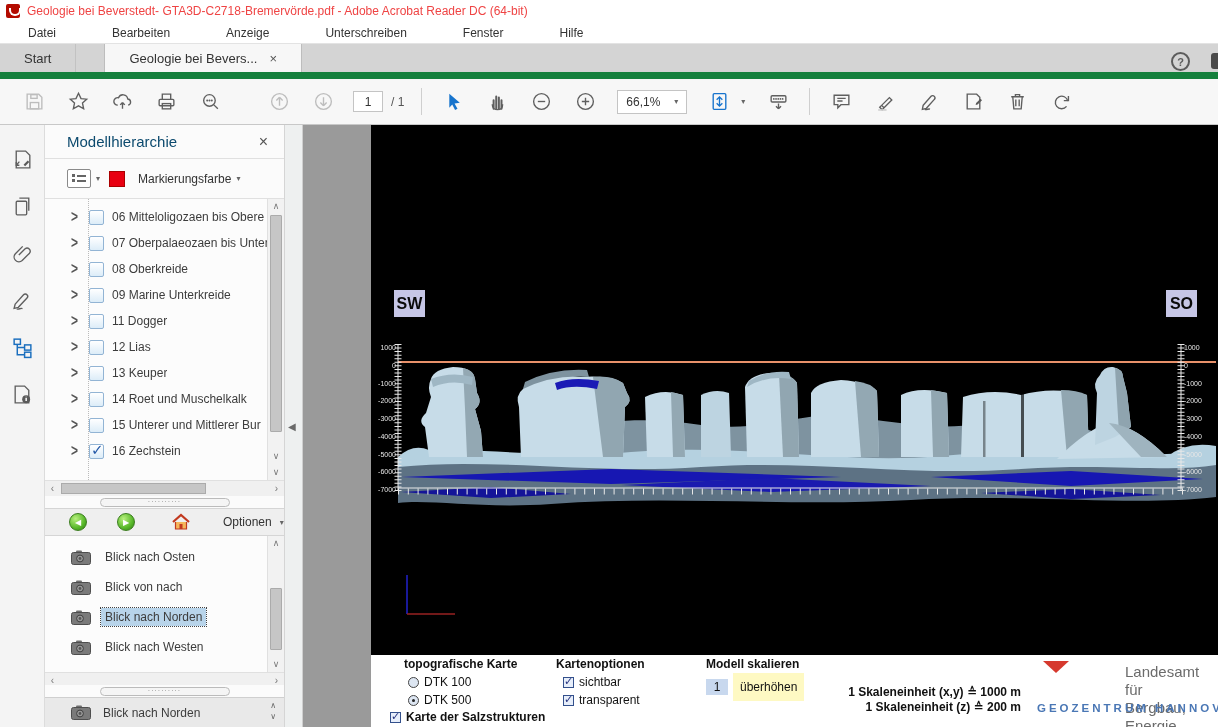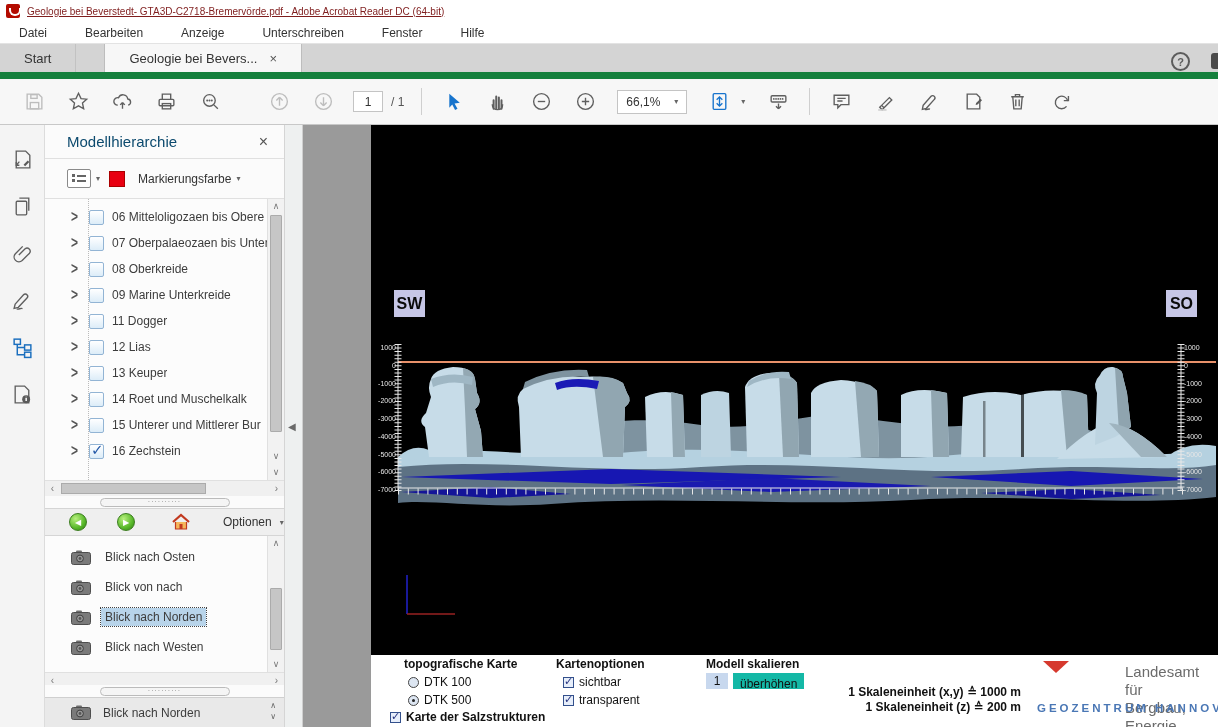--- a/index.html
+++ b/index.html
@@ -5,25 +5,25 @@
   * { margin:0; padding:0; box-sizing:border-box; }
   html,body { width:1218px; height:727px; overflow:hidden; }
   body { font-family:"Liberation Sans","DejaVu Sans",sans-serif; background:#fff; color:#222; }
   .app { position:relative; width:1218px; height:727px; background:#fff; }
 
   
   .titlebar { height:22px; display:flex; align-items:center; gap:7px; padding-left:6px; background:#fff; }
   .acro-icon { width:14px; height:14px; background:#b30b00; border-radius:2px; position:relative; flex:0 0 auto; }
   .acro-icon:after { content:""; position:absolute; left:3px; top:4px; width:8px; height:6px;
      border:2px solid #fff; border-top:none; border-radius:0 0 6px 6px; }
-  .title-text { font-size:10px; color:#7f1d1d; white-space:nowrap;text-decoration:underline; }
+  .title-text { font-size:12px; color:#ef4444; white-space:nowrap; }
 
   
   .menubar { height:22px; display:flex; align-items:center; background:#fff; border-bottom:1px solid #e3e3e3; }
-  .menu-item { font-size:12px; color:#333; padding:0 19px; cursor:default; }
+  .menu-item { font-size:12px; color:#333; padding:0 28px; cursor:default; }
 
   
   .tabbar { height:35px; background:#d4d4d4; border-bottom:7px solid #15803d; position:relative; display:flex; align-items:stretch; }
   .tab { font-size:13px; color:#333; display:flex; align-items:center; padding:0 24px; border-right:1px solid #c2c2c2; }
   .tab.doc { background:#f7f7f7; border-left:1px solid #bdbdbd; border-right:1px solid #bdbdbd; margin-left:28px; gap:12px; }
   .tab-close { font-size:13px; color:#555; cursor:pointer; }
   .help-circle { position:absolute; right:28px; top:8px; width:19px; height:19px; border:2px solid #5c5c5c; border-radius:50%;
      font-size:11px; font-weight:bold; color:#5c5c5c; display:flex; align-items:center; justify-content:center; }
   .edge-partial { position:absolute; right:0; top:9px; width:7px; height:16px; background:#4a4a4a; border-radius:3px 0 0 3px; }
 
@@ -131,21 +131,21 @@
   .controls { position:absolute; left:0; right:0; bottom:0; height:72px; background:#fff; font-size:12px; color:#111; }
   .abs { position:absolute; }
   .bold { font-weight:bold; }
   .ctl-row { display:flex; align-items:center; gap:5px; }
   .ctl-radio { width:11px; height:11px; border:1px solid #444; border-radius:50%; background:#dde6f2; position:relative; flex:0 0 auto; }
   .ctl-radio.sel:after { content:""; position:absolute; left:3px; top:3px; width:3px; height:3px; border-radius:50%; background:#222; }
   .ctl-chk { width:11px; height:11px; border:1px solid #33508c; background:#e7eefa; position:relative; flex:0 0 auto; }
   .ctl-chk.on:after { content:"✓"; position:absolute; left:0px; top:-3px; font-size:11px; font-weight:bold; color:#26337f; }
   .scale-input { width:22px; height:16px; background:#c8d8ee; border:none; text-align:center; font-size:12px; color:#111;
      font-family:"Liberation Sans","DejaVu Sans",sans-serif; }
-  .exag-btn { height:16px; background:#14b8a6; border:none; font-size:12px; color:#111; padding:4px 7px; cursor:pointer;
+  .exag-btn { height:28px; background:#fef9c3; border:none; font-size:12px; color:#111; padding:4px 7px; cursor:pointer;
      font-family:"Liberation Sans","DejaVu Sans",sans-serif; }
   .units { left:460px; top:30px; width:190px; text-align:right; font-weight:bold; line-height:1.25; }
   .logo { left:666px; top:4px; width:176px; }
   .lbeg-word { font-size:29px; font-weight:bold; color:#3f6eb0; letter-spacing:0px; line-height:26px; font-family:"DejaVu Sans",sans-serif; }
   .lbeg-arrow { width:0; height:0; border-left:13px solid transparent; border-right:13px solid transparent;
      border-top:12px solid #d6392e; margin:2px 0 0 6px; }
   .org-lines { position:absolute; left:88px; top:4px; font-size:15px; color:#6b6b6b; line-height:1.2; }
   .geozentrum { position:absolute; left:0px; top:43px; font-size:11.5px; font-weight:bold; color:#4a77b5; letter-spacing:3px; white-space:nowrap; }
 </style>
 </head>

